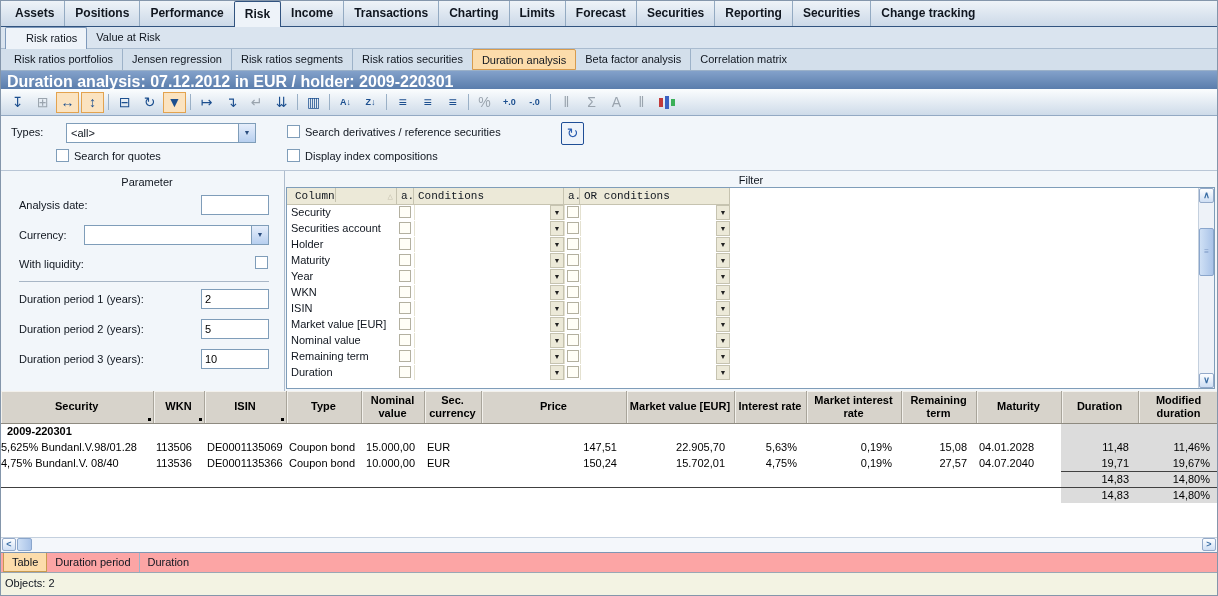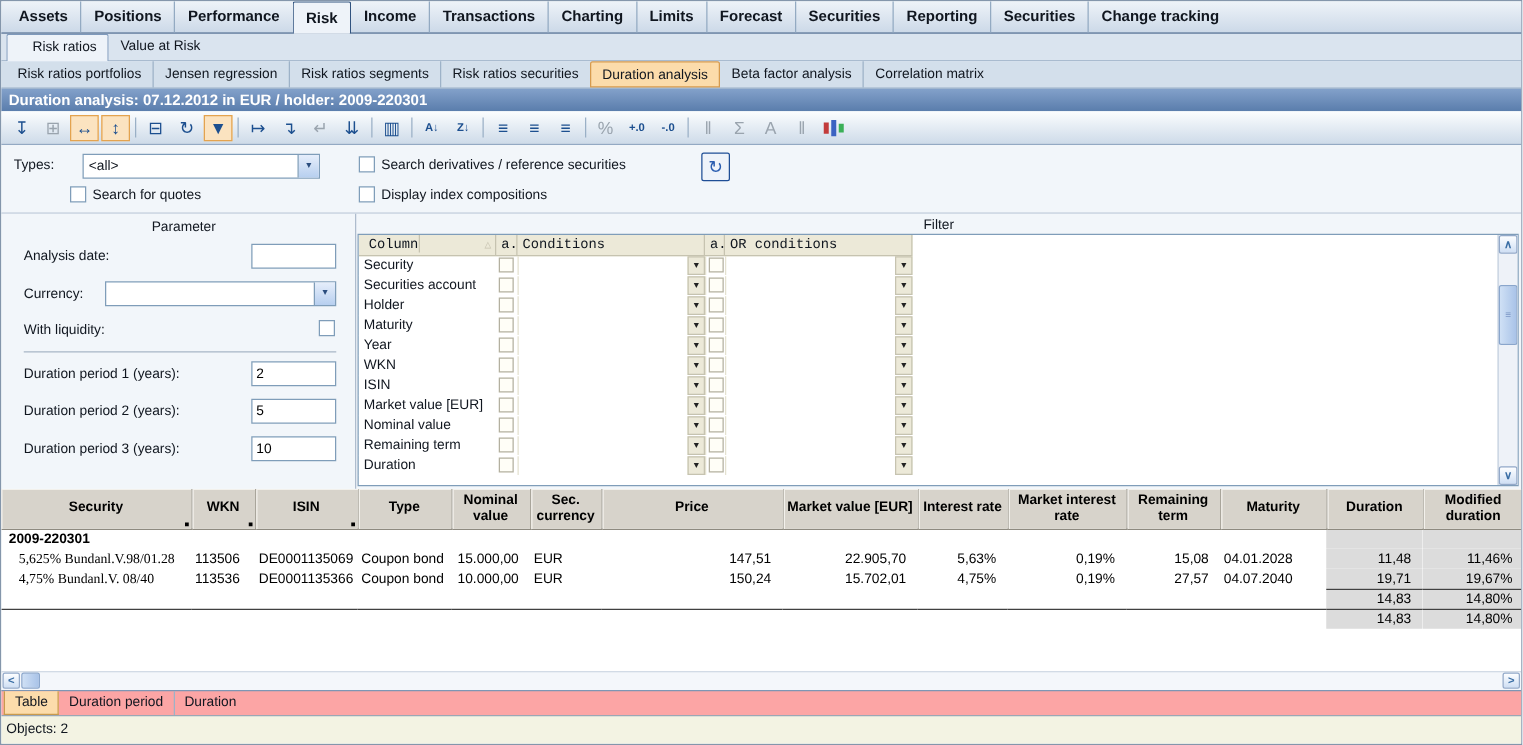--- a/index.html
+++ b/index.html
@@ -19,21 +19,21 @@
   .stab.active { background:#eef3f9; border:1px solid #7e99bb; border-bottom:none; margin-bottom:-1px; border-radius:2px 2px 0 0; }
   .stab.active + .stab { border-left:none; }
 
   .sectiontabs { height:22px; background:#d3dfeb; border-bottom:1px solid #9ab0c8; display:flex; align-items:stretch; padding-left:4px; }
   .xtab { font-size:11px; color:#10161f; padding:4px 9px 0 9px; border-left:1px solid #9db2c8; }
   .xtab:first-child { border-left:none; }
   .xtab.active { background:#fcdcab; border:1px solid #d79b4e; margin-bottom:0; border-radius:2px 2px 0 0; }
   .xtab.active + .xtab { border-left:none; }
 
   
-  .titlebar { height:18px; background:linear-gradient(#83a1ca,#5a7dac); color:#fff; font-size:12px; font-weight:bold; padding:2px 0 0 6px; }
+  .titlebar { height:18px; background:linear-gradient(#83a1ca,#5a7dac); color:#fff; font-size:16px; font-weight:bold; padding:2px 0 0 6px; }
 
   
   .toolbar { height:27px; background:linear-gradient(#fbfdfe,#cedbe9); border-bottom:1px solid #93a9c3; display:flex; align-items:center; padding-left:4px; }
   .tbtn { width:23px; height:21px; margin:0 1px; display:flex; align-items:center; justify-content:center; font-size:14px; color:#1c4f8f; border:1px solid transparent; cursor:default; }
   .tbtn.small { font-size:9px; font-weight:bold; letter-spacing:0; }
   .tbtn.active { background:#fbe3c0; border:1px solid #e3a34f; }
   .tbtn.disabled { color:#9aa4ae; }
   .tsep { width:1px; height:16px; background:#9ab0c6; margin:0 3px; }
   .cb { display:inline-block; width:4px; margin:0 1px; vertical-align:bottom; }
   .b1 { height:9px;  background:#c23b3b; }
@@ -80,21 +80,21 @@
   .vs-up, .vs-down { position:absolute; left:0; width:15px; height:15px; background:linear-gradient(#fdfeff,#cfdff4); border:1px solid #93a9c9; border-radius:2px; color:#3a6ea5; font-size:9px; text-align:center; line-height:13px; font-weight:bold; }
   .vs-up { top:0; } .vs-down { bottom:0; }
   .vs-thumb { position:absolute; left:0; top:40px; width:15px; height:48px; background:linear-gradient(90deg,#cfe0f5,#a9c3e8); border:1px solid #8aa6cc; border-radius:2px; color:#7b97c5; font-size:8px; text-align:center; line-height:46px; }
 
   
   .tablearea { height:147px; background:#fff; overflow:hidden; border-bottom:1px solid #c4d0de; }
   table.grid { border-collapse:collapse; width:1218px; table-layout:fixed; font-size:11px; color:#000; }
   .grid th { height:32px; background:#d7d3cb; border-right:1px solid #a9a59b; border-bottom:1px solid #8e8a80; box-shadow:inset 1px 1px 0 #f3f1ec; font-weight:bold; font-size:11px; line-height:1.2; padding:1px 2px; position:relative; vertical-align:middle; }
   .grid td { height:16px; padding:0 3px; white-space:nowrap; overflow:hidden; }
   .grid .num { text-align:right; padding-right:9px; }
-  .grid .ind { padding-left:14px;font-family:Liberation Serif, serif; }
+  .grid .ind { padding-left:0; }
   .grid .grp { font-weight:bold; padding-left:6px; }
   .grid .gray { background:#dcdcdc; }
   .grid .subline { border-top:1px solid #404040; }
   .grid .totrow td { border-top:1px solid #404040; }
   .sortmark { position:absolute; right:2px; bottom:2px; width:3px; height:3px; background:#000; }
 
   
   .hscroll { position:relative; height:14px; background:#f4f7fb; }
   .hs-btn { position:absolute; top:0; width:14px; height:13px; background:linear-gradient(#fdfeff,#cfdff4); border:1px solid #93a9c9; border-radius:2px; color:#3a6ea5; font-size:9px; font-weight:bold; text-align:center; line-height:11px; }
   .hs-left { left:1px; } .hs-right { right:1px; }

